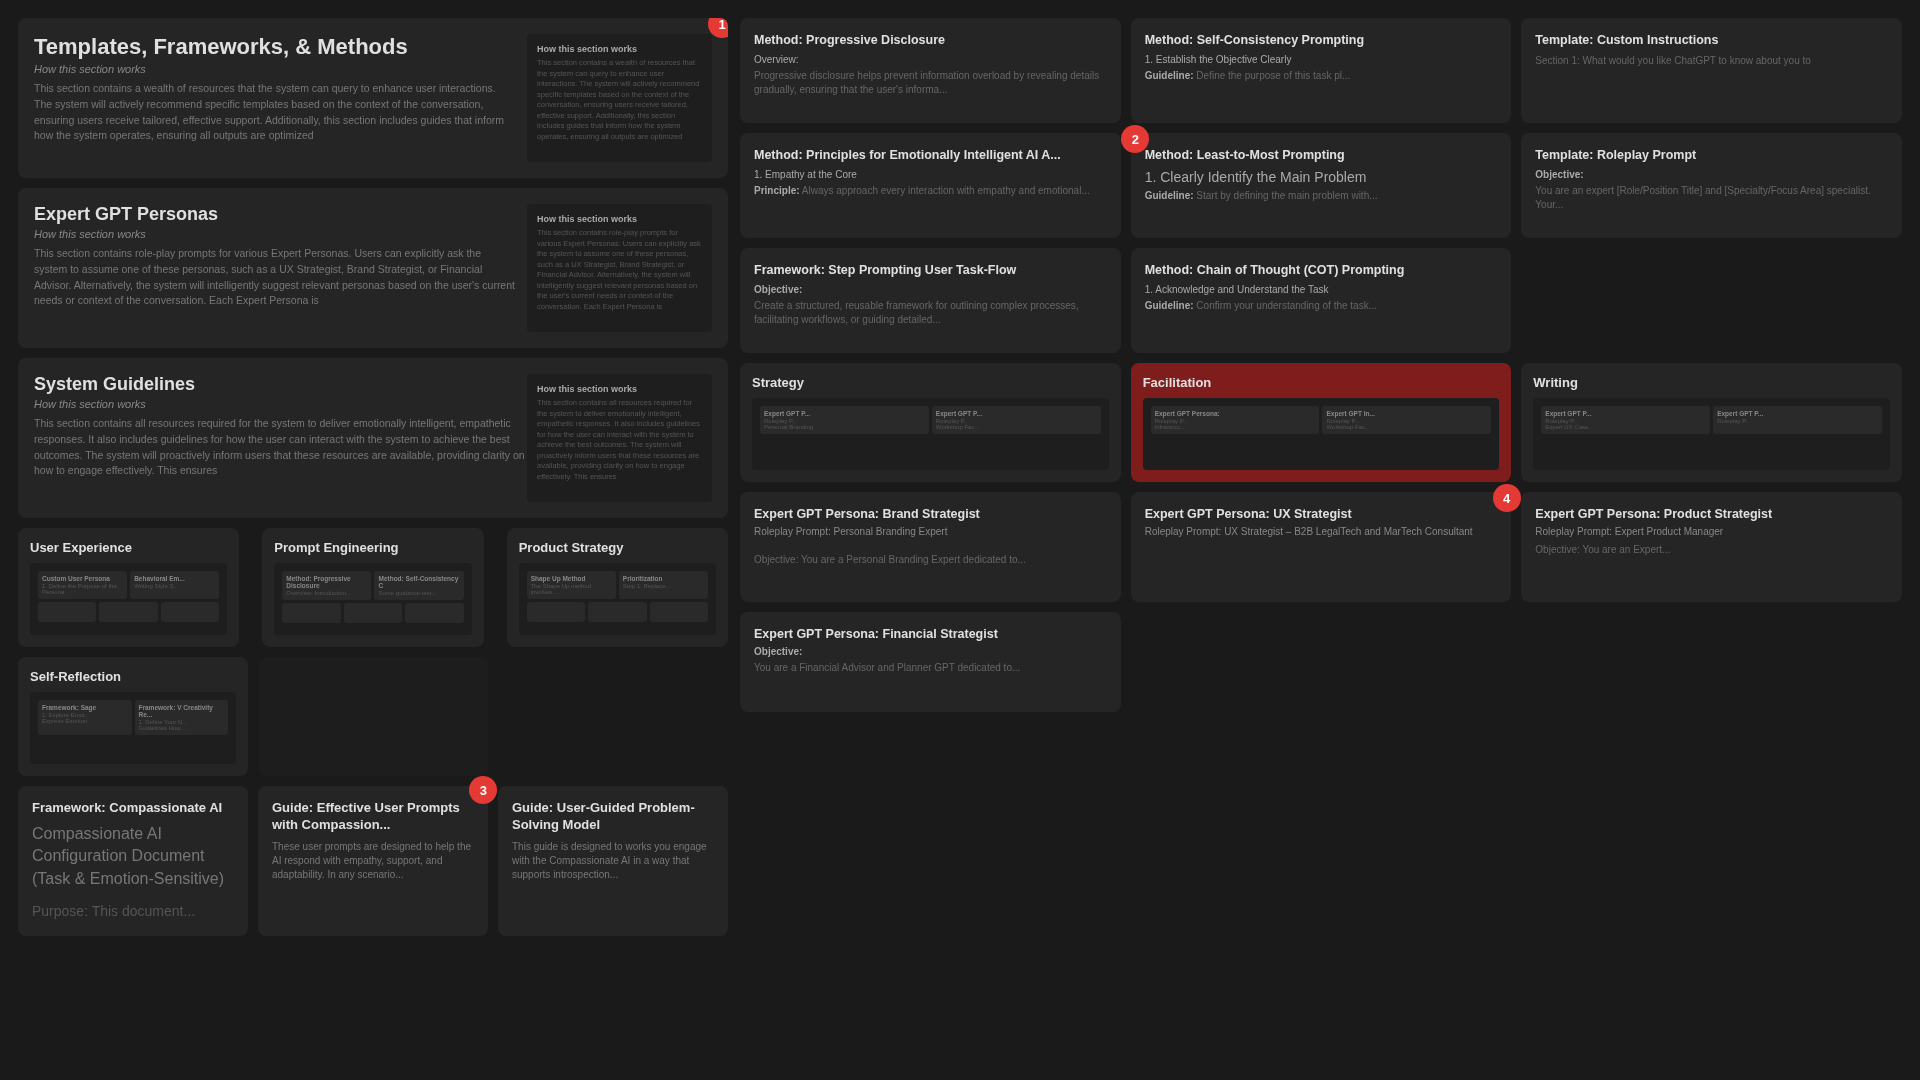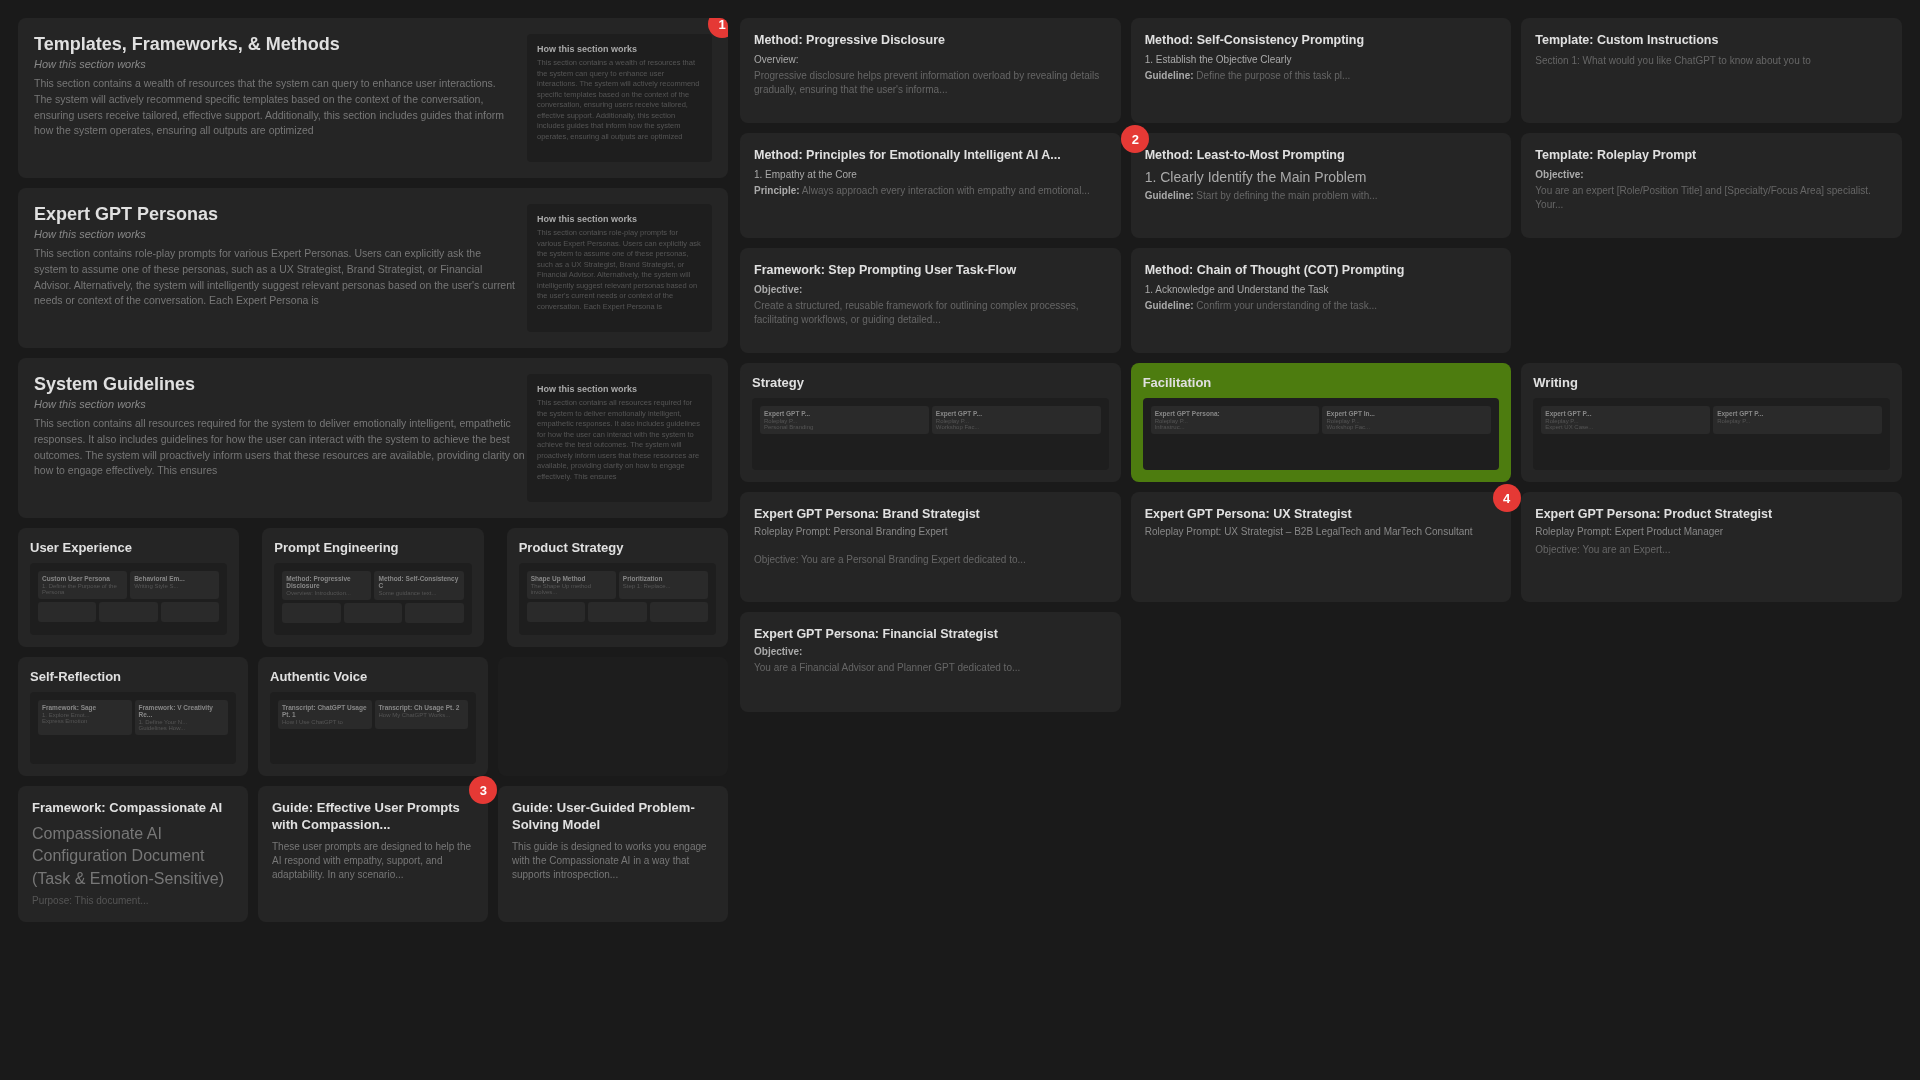--- a/index.html
+++ b/index.html
@@ -26,21 +26,21 @@
 </head>
 <body>
 
 <div style="display: grid; grid-template-columns: 710px 1fr; gap: 12px; padding: 18px; height: 1080px; overflow: hidden;">
 
   <div style="display: flex; flex-direction: column; gap: 10px; overflow: hidden;">
 
     <div class="card" style="background:#252525; border-radius:8px; padding:16px; position:relative; display:flex; gap:12px; flex:1; min-height:110px; max-height:160px;">
       <div style="position:absolute; top:-8px; right:-8px; width:28px; height:28px; border-radius:50%; background:#e53935; color:white; font-size:13px; font-weight:700; display:flex; align-items:center; justify-content:center; z-index:10;">1</div>
       <div style="flex:1;">
-        <div style="font-size:18px; font-weight:700; color:#e0e0e0; margin-bottom:3px;">Templates, Frameworks, &amp; Methods</div>
+        <div style="font-size:22px; font-weight:700; color:#e0e0e0; margin-bottom:3px;">Templates, Frameworks, &amp; Methods</div>
         <div style="font-size:11px; color:#888; font-style:italic; margin-bottom:6px;">How this section works</div>
         <div style="font-size:10.5px; color:#777; line-height:1.5;">This section contains a wealth of resources that the system can query to enhance user interactions. The system will actively recommend specific templates based on the context of the conversation, ensuring users receive tailored, effective support. Additionally, this section includes guides that inform how the system operates, ensuring all outputs are optimized</div>
       </div>
       <div style="width:185px; background:#1e1e1e; border-radius:4px; padding:10px; flex-shrink:0;">
         <div style="font-size:9px; font-weight:600; color:#aaa; margin-bottom:4px;">How this section works</div>
         <div style="font-size:7.5px; color:#555; line-height:1.4;">This section contains a wealth of resources that the system can query to enhance user interactions. The system will actively recommend specific templates based on the context of the conversation, ensuring users receive tailored, effective support. Additionally, this section includes guides that inform how the system operates, ensuring all outputs are optimized</div>
       </div>
     </div>
 
     <div style="background:#252525; border-radius:8px; padding:16px; position:relative; display:flex; gap:12px; flex:1; min-height:110px; max-height:160px;">
@@ -145,47 +145,32 @@
             </div>
             <div style="background:#2a2a2a; border-radius:3px; padding:4px;">
               <div style="font-size:6.5px; font-weight:600; color:#888; margin-bottom:1px;">Framework: V Creativity Re...</div>
               <div style="font-size:6px; color:#555;">1. Define Your N...</div>
               <div style="font-size:6px; color:#555;">Guidelines How...</div>
             </div>
           </div>
         </div>
       </div>
 
-      <div style="background:#252525; border-radius:8px; padding:12px; overflow:hidden;">
-        <div style="font-size:13px; font-weight:600; color:#e0e0e0; margin-bottom:8px;">Authentic Voice</div>
-        <div style="background:#1e1e1e; border-radius:4px; padding:8px; height:72px; overflow:hidden;">
-          <div style="display:grid; grid-template-columns:1fr 1fr; gap:3px; margin-bottom:3px;">
-            <div style="background:#2a2a2a; border-radius:3px; padding:4px;">
-              <div style="font-size:6.5px; font-weight:600; color:#888; margin-bottom:1px;">Transcript: ChatGPT Usage Pt. 1</div>
-              <div style="font-size:6px; color:#555;">How I Use ChatGPT to</div>
-            </div>
-            <div style="background:#2a2a2a; border-radius:3px; padding:4px;">
-              <div style="font-size:6.5px; font-weight:600; color:#888; margin-bottom:1px;">Transcript: Ch Usage Pt. 2</div>
-              <div style="font-size:6px; color:#555;">How My ChatGPT Works...</div>
-            </div>
-          </div>
-        </div>
-      </div>
 
       <div style="background:#252525; border-radius:8px; padding:12px; opacity:0.3;">
       </div>
     </div>
 
     <div style="display:grid; grid-template-columns:1fr 1fr 1fr; gap:10px; flex:0 0 auto; position:relative;">
       <div style="position:absolute; top:-10px; right:calc(33.33% - 6px); width:28px; height:28px; border-radius:50%; background:#e53935; color:white; font-size:13px; font-weight:700; display:flex; align-items:center; justify-content:center; z-index:10;">3</div>
 
       <div style="background:#252525; border-radius:8px; padding:14px;">
         <div style="font-size:13px; font-weight:600; color:#e0e0e0; margin-bottom:6px; line-height:1.3;">Framework: Compassionate AI</div>
         <div style="font-size:16px; color:#777; line-height:1.4;">Compassionate AI Configuration Document (Task &amp; Emotion-Sensitive)</div>
-        <div style="font-size:10px; color:#555; line-height:1.4; margin-top:4px;">Purpose: This document...</div>
+        <div style="font-size:14px; color:#555; line-height:1.4; margin-top:12px;">Purpose: This document...</div>
       </div>
 
       <div style="background:#252525; border-radius:8px; padding:14px;">
         <div style="font-size:13px; font-weight:600; color:#e0e0e0; margin-bottom:6px; line-height:1.3;">Guide: Effective User Prompts with Compassion...</div>
         <div style="font-size:10px; color:#777; line-height:1.4;">These user prompts are designed to help the AI respond with empathy, support, and adaptability. In any scenario...</div>
       </div>
 
       <div style="background:#252525; border-radius:8px; padding:14px; position:relative;">
         <div style="font-size:13px; font-weight:600; color:#e0e0e0; margin-bottom:6px; line-height:1.3;">Guide: User-Guided Problem-Solving Model</div>
         <div style="font-size:10px; color:#777; line-height:1.4;">This guide is designed to works you engage with the Compassionate AI in a way that supports introspection...</div>
@@ -280,21 +265,21 @@
             </div>
             <div style="background:#2a2a2a; border-radius:3px; padding:4px;">
               <div style="font-size:6.5px; font-weight:600; color:#888; margin-bottom:1px;">Expert GPT P...</div>
               <div style="font-size:6px; color:#555;">Roleplay P...</div>
               <div style="font-size:6px; color:#555;">Workshop Fac...</div>
             </div>
           </div>
         </div>
       </div>
 
-      <div style="background:#4d7c0f; border-radius:8px; padding:12px; overflow:hidden;">
+      <div style="background:#7f1d1d; border-radius:8px; padding:12px; overflow:hidden;">
         <div style="font-size:13px; font-weight:600; color:#e0e0e0; margin-bottom:8px;">Facilitation</div>
         <div style="background:#1e1e1e; border-radius:4px; padding:8px; height:72px; overflow:hidden;">
           <div style="display:grid; grid-template-columns:1fr 1fr; gap:3px; margin-bottom:3px;">
             <div style="background:#2a2a2a; border-radius:3px; padding:4px;">
               <div style="font-size:6.5px; font-weight:600; color:#888; margin-bottom:1px;">Expert GPT Persona:</div>
               <div style="font-size:6px; color:#555;">Roleplay P...</div>
               <div style="font-size:6px; color:#555;">Infrastruc...</div>
             </div>
             <div style="background:#2a2a2a; border-radius:3px; padding:4px;">
               <div style="font-size:6.5px; font-weight:600; color:#888; margin-bottom:1px;">Expert GPT In...</div>

